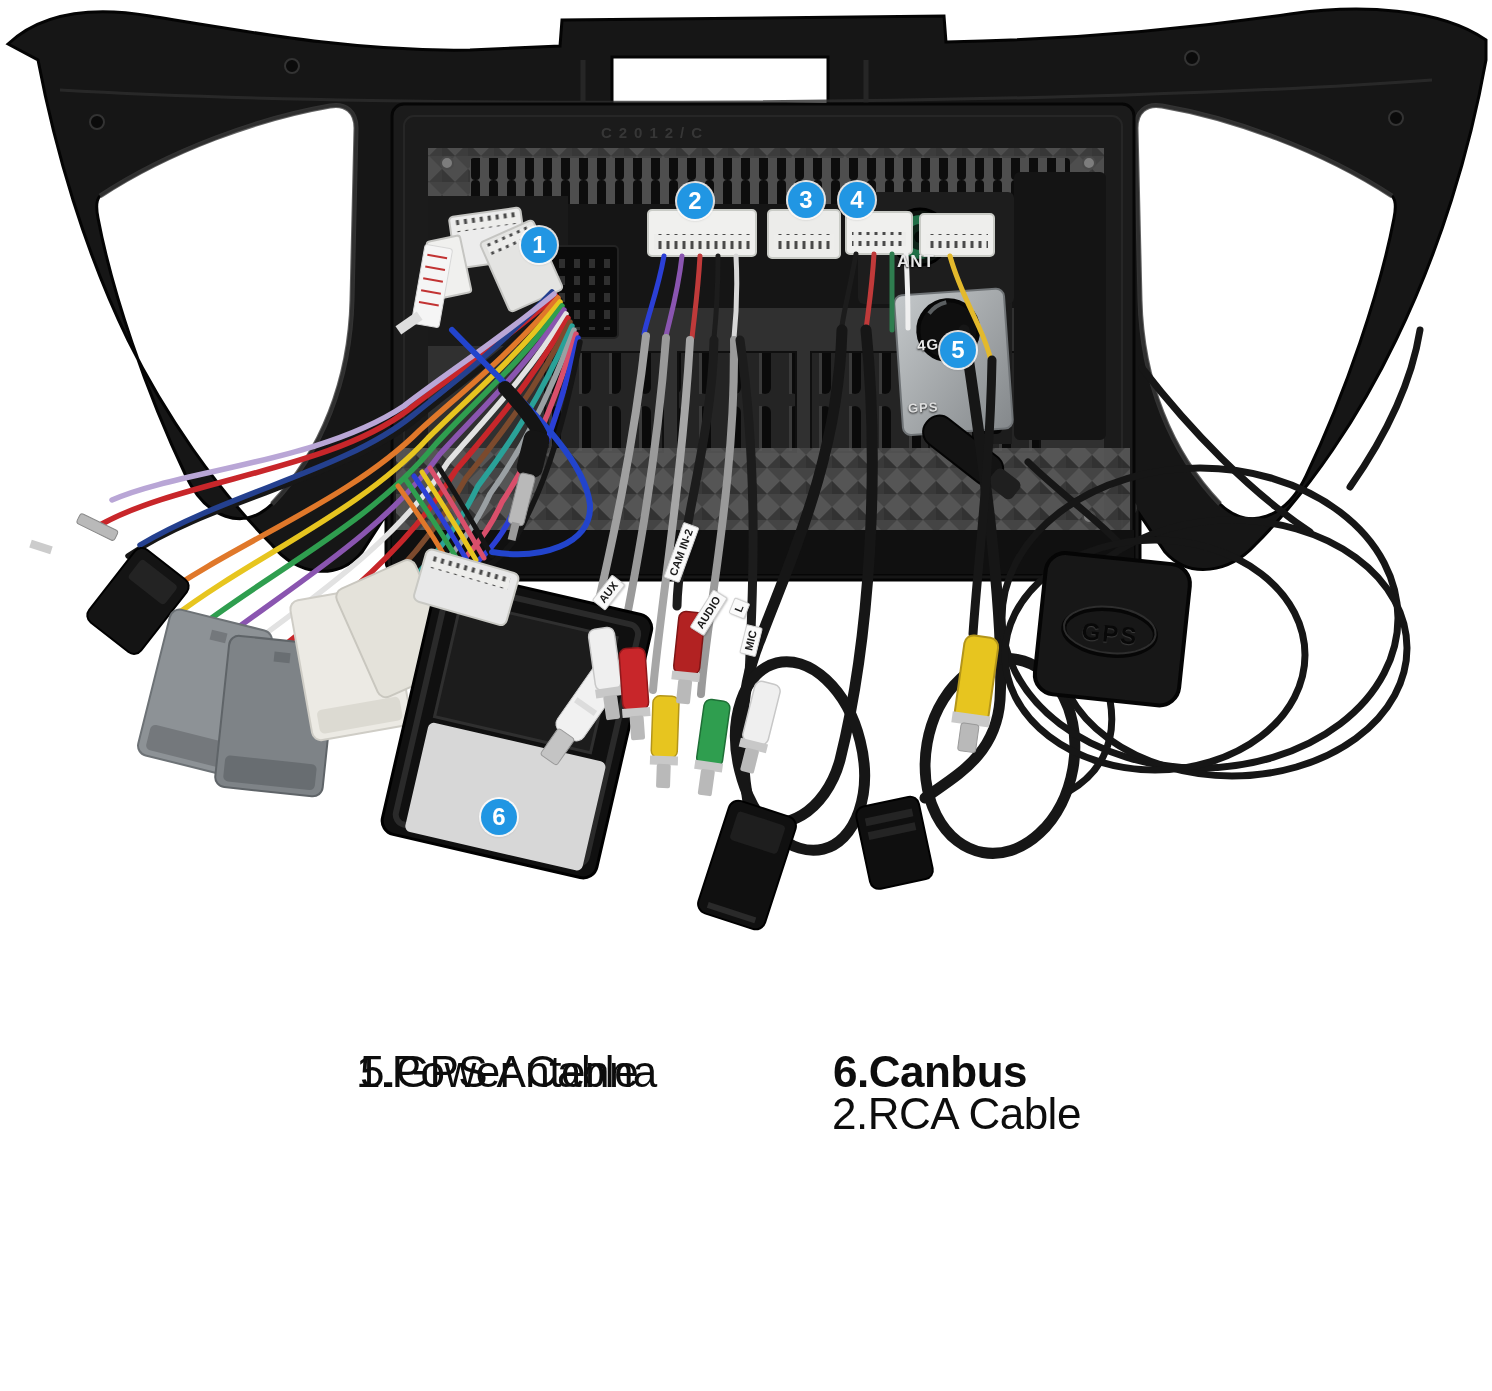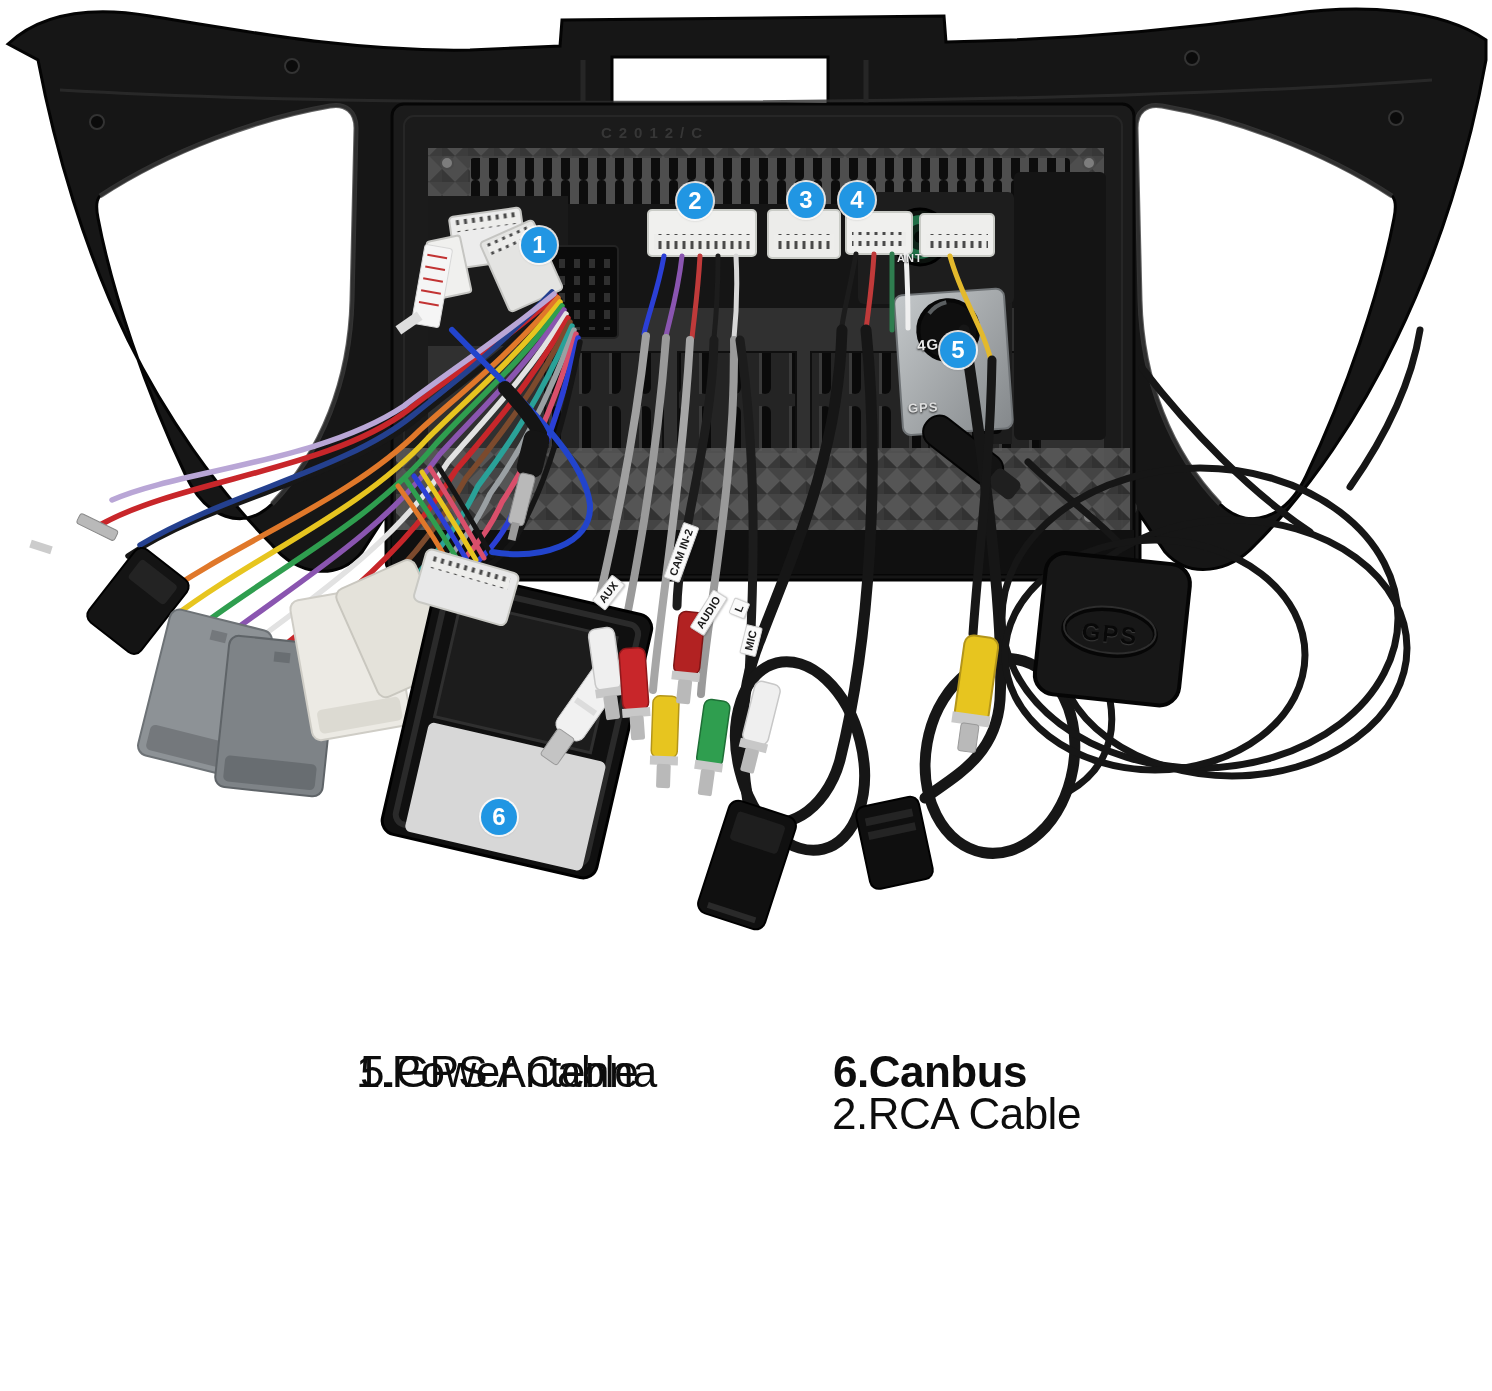--- a/index.html
+++ b/index.html
@@ -12,21 +12,21 @@
 
   
   .badge{
     position:absolute;width:36px;height:36px;border-radius:50%;
     background:var(--callout-badge,#2196E3);
     color:#fff;font-weight:bold;font-size:24px;line-height:36px;text-align:center;
     box-shadow:0 0 0 2px rgba(255,255,255,.85), 0 1px 3px rgba(0,0,0,.35);
   }
   .panel-lbl{position:absolute;color:#e9e9e9;font-weight:bold;letter-spacing:1px;
     text-shadow:0 1px 2px #000;}
-  .lbl-ant{left:897px;top:252px;font-size:11px;}
+  .lbl-ant{left:897px;top:252px;font-size:17px;}
   .lbl-4g{left:917px;top:336px;font-size:15px;transform:rotate(-4deg);}
   .lbl-gpsport{left:908px;top:400px;font-size:13px;opacity:.85;transform:rotate(-3deg);}
   .puck-label{
     position:absolute;left:1072px;top:620px;width:76px;text-align:center;
     font-size:24px;font-weight:bold;color:#080808;transform:rotate(6deg);
     text-shadow:0 1px 1px #3d3d3d;letter-spacing:2px;
   }
   .frame-marking{
     position:absolute;left:420px;top:124px;width:470px;text-align:center;
     font-size:15px;font-weight:bold;color:#3a3a3a;letter-spacing:7px;opacity:.9;

